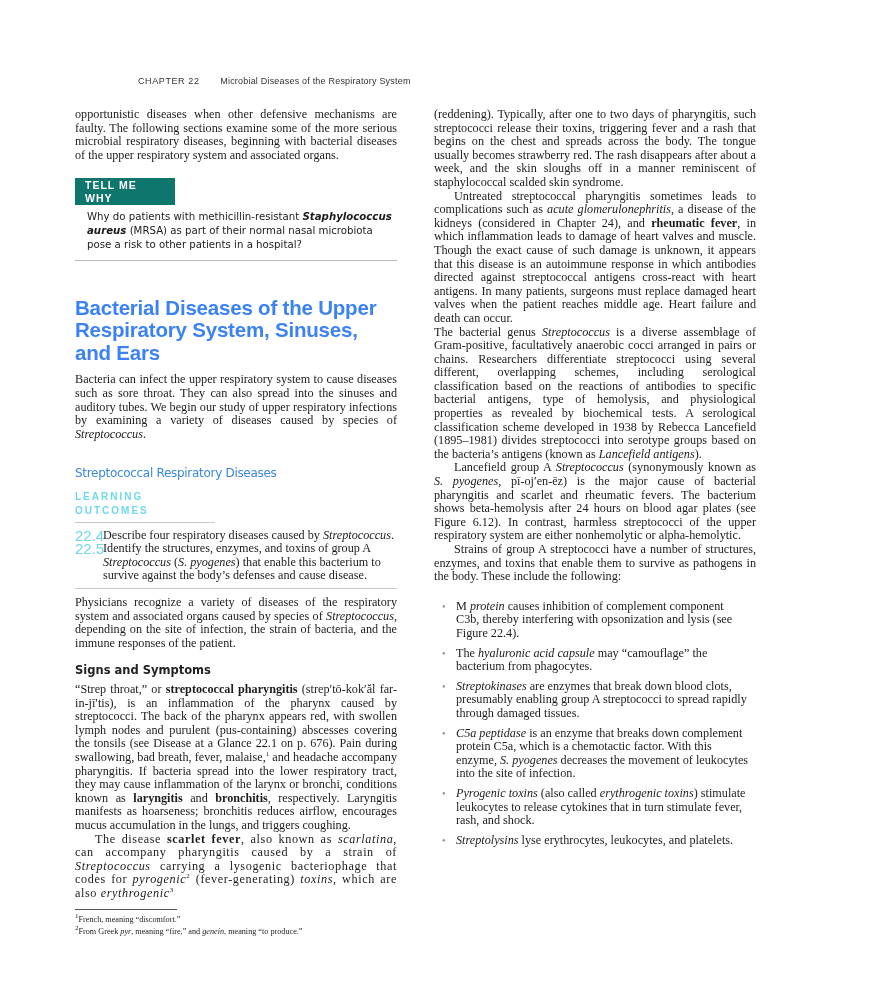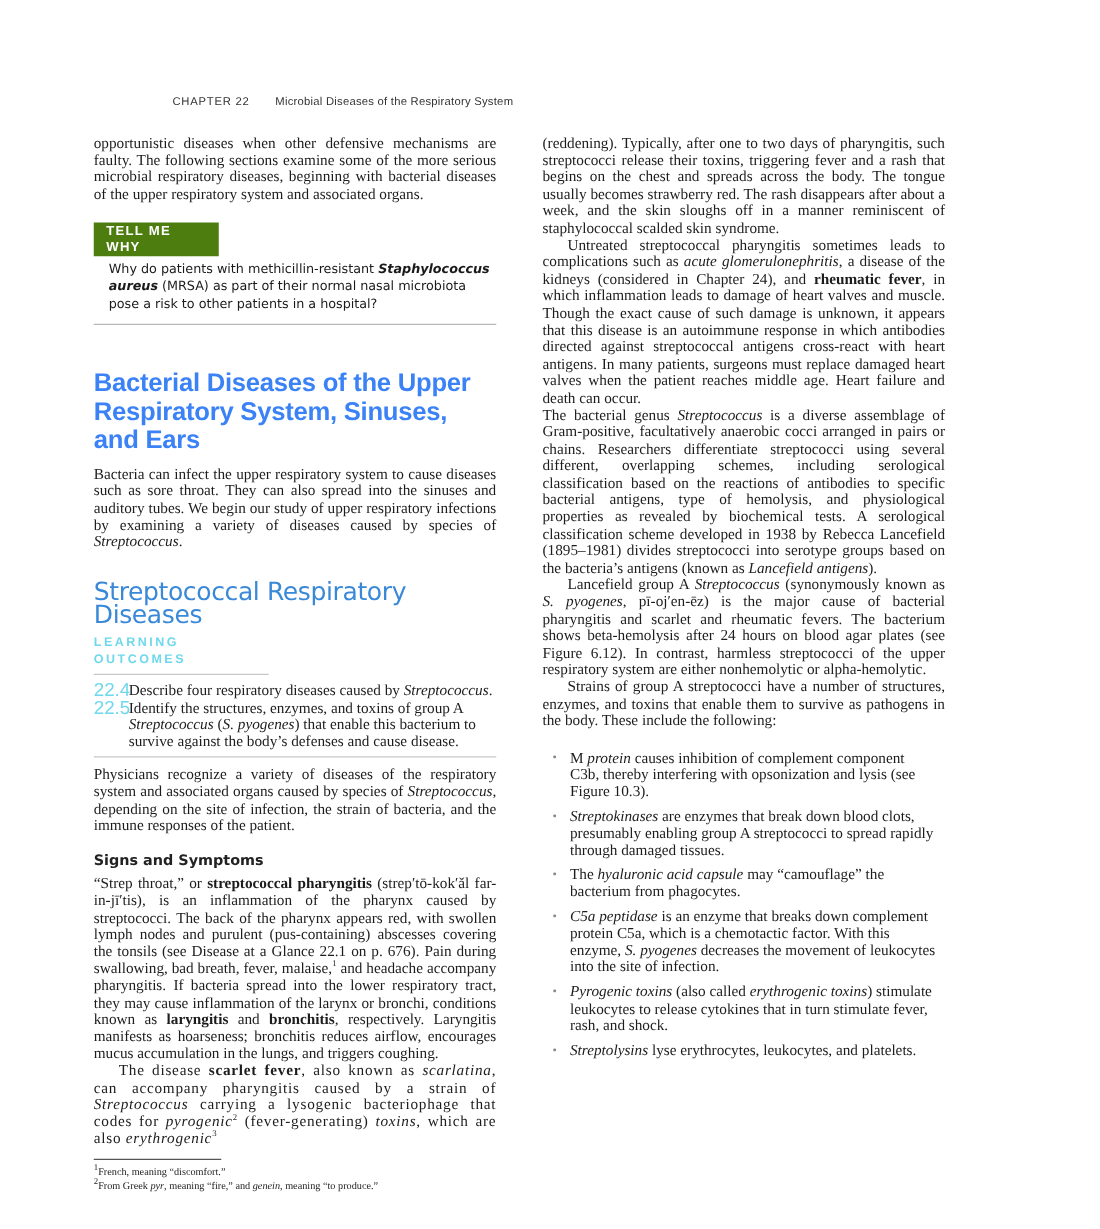--- a/index.html
+++ b/index.html
@@ -5,24 +5,24 @@
   html, body { margin: 0; padding: 0; background: #ffffff; }
   body { width: 880px; height: 983px; position: relative; overflow: hidden; color: #222; }
   .running-head { position: absolute; top: 76px; left: 138px; font-family: "Liberation Sans", sans-serif; font-size: 9px; color: #333; letter-spacing: 0.2px; }
   .running-head .chap { margin-right: 18px; letter-spacing: 0.6px; }
   .col { position: absolute; top: 108px; font-family: "Liberation Serif", serif; font-size: 12.2px; line-height: 13.6px; color: #1c1c1c; }
   .col-left { left: 75px; width: 322px; }
   .col-right { left: 434px; width: 322px; }
   p { margin: 0; text-align: justify; }
   p.indent { text-indent: 20px; }
   .tmw { margin-top: 16px; }
-  .tmw-tag { display: inline-block; background: #4d7c0f; color: #ffffff; font-family: "Liberation Sans", sans-serif; font-weight: bold; font-size: 10.5px; letter-spacing: 1px; padding: 1px 8px 0 10px; line-height: 13px; width: 82px; }
+  .tmw-tag { display: inline-block; background: #0f766e; color: #ffffff; font-family: "Liberation Sans", sans-serif; font-weight: bold; font-size: 10.5px; letter-spacing: 1px; padding: 1px 8px 0 10px; line-height: 13px; width: 82px; }
   .tmw-q { font-family: "DejaVu Sans", sans-serif; font-size: 10.2px; line-height: 14px; padding: 4px 0 8px 12px; border-bottom: 1.5px solid #b8b8b8; color: #1a1a1a; }
   h1.section { font-family: "Liberation Sans", sans-serif; font-weight: bold; color: #3b82f6; font-size: 20.5px; line-height: 22.5px; margin: 36px 0 9px 0; letter-spacing: -0.2px; }
-  h2.subsection { font-family: "DejaVu Sans", sans-serif; font-weight: normal; color: #3a88d8; font-size: 20px; line-height: 18px; margin: 23px 0 8px 0; letter-spacing: -0.3px; }
+  h2.subsection { font-family: "DejaVu Sans", sans-serif; font-weight: normal; color: #3a88d8; font-size: 12px; line-height: 18px; margin: 23px 0 8px 0; letter-spacing: -0.3px; }
   .lo-title { font-family: "Liberation Sans", sans-serif; font-weight: bold; color: #6fd8ec; font-size: 10px; letter-spacing: 2px; padding-bottom: 4px; border-bottom: 1.5px solid #c8c8c8; width: 140px; }
   .lo-list { margin: 6px 0 0 0; padding: 0; list-style: none; border-bottom: 1.5px solid #c8c8c8; padding-bottom: 5px; }
   .lo-list li { position: relative; padding-left: 28px; margin-bottom: 0; }
   .lo-num { position: absolute; left: 0; top: 0; color: #6fd8ec; font-family: "Liberation Sans", sans-serif; font-size: 15px; }
   .after-lo { margin-top: 7px; }
   h3.head3 { font-family: "DejaVu Sans", sans-serif; font-weight: bold; font-size: 11.5px; color: #222; margin: 14px 0 5px 0; }
   .right-h3 { margin-top: 32px; }
   .footnote-rule { width: 102px; border-top: 1px solid #555; margin-top: 9px; }
   .footnotes { font-size: 8.2px; line-height: 11.5px; margin-top: 4px; color: #222; }
   .footnotes div { margin: 0; }
@@ -87,20 +87,20 @@
   <p class="indent"><span>Untreated streptococcal pharyngitis sometimes leads to complications such as </span><i>acute glomerulonephritis</i><span>, a disease of the kidneys (considered in Chapter 24), and </span><b>rheumatic fever</b><span>, in which inflammation leads to damage of heart valves and muscle. Though the exact cause of such damage is unknown, it appears that this disease is an autoimmune response in which antibodies directed against streptococcal antigens cross-react with heart antigens. In many patients, surgeons must replace damaged heart valves when the patient reaches middle age. Heart failure and death can occur.</span></p>
 
 
   <p><span>The bacterial genus </span><i>Streptococcus</i><span> is a diverse assemblage of Gram-positive, facultatively anaerobic cocci arranged in pairs or chains. Researchers differentiate streptococci using several different, overlapping schemes, including serological classification based on the reactions of antibodies to specific bacterial antigens, type of hemolysis, and physiological properties as revealed by biochemical tests. A serological classification scheme developed in 1938 by Rebecca Lancefield (1895–1981) divides streptococci into serotype groups based on the bacteria’s antigens (known as </span><i>Lancefield antigens</i><span>).</span></p>
 
   <p class="indent"><span>Lancefield group A </span><i>Streptococcus</i><span> (synonymously known as </span><i>S. pyogenes</i><span>, pī-oj′en-ēz) is the major cause of bacterial pharyngitis and scarlet and rheumatic fevers. The bacterium shows beta-hemolysis after 24 hours on blood agar plates (see Figure 6.12). In contrast, harmless streptococci of the upper respiratory system are either nonhemolytic or alpha-hemolytic.</span></p>
 
   <p class="indent">Strains of group A streptococci have a number of structures, enzymes, and toxins that enable them to survive as pathogens in the body. These include the following:</p>
 
   <ul class="bullets">
-    <li><span>M </span><i>protein</i><span> causes inhibition of complement component C3b, thereby interfering with opsonization and lysis (see Figure 10.3).</span></li>
+    <li><span>M </span><i>protein</i><span> causes inhibition of complement component C3b, thereby interfering with opsonization and lysis (see Figure 22.4).</span></li>
+    <li><span>The </span><i>hyaluronic acid capsule</i><span> may “camouflage” the bacterium from phagocytes.</span></li>
     <li><span></span><i>Streptokinases</i><span> are enzymes that break down blood clots, presumably enabling group A streptococci to spread rapidly through damaged tissues.</span></li>
-    <li><span>The </span><i>hyaluronic acid capsule</i><span> may “camouflage” the bacterium from phagocytes.</span></li>
     <li><span></span><i>C5a peptidase</i><span> is an enzyme that breaks down complement protein C5a, which is a chemotactic factor. With this enzyme, </span><i>S. pyogenes</i><span> decreases the movement of leukocytes into the site of infection.</span></li>
     <li><span></span><i>Pyrogenic toxins</i><span> (also called </span><i>erythrogenic toxins</i><span>) stimulate leukocytes to release cytokines that in turn stimulate fever, rash, and shock.</span></li>
     <li><span></span><i>Streptolysins</i><span> lyse erythrocytes, leukocytes, and platelets.</span></li>
   </ul>
 </div>
 
 </body></html>

